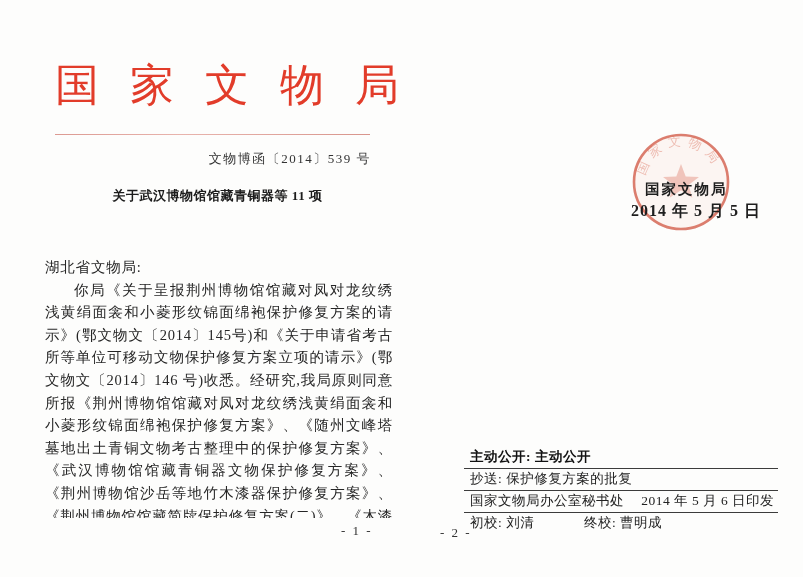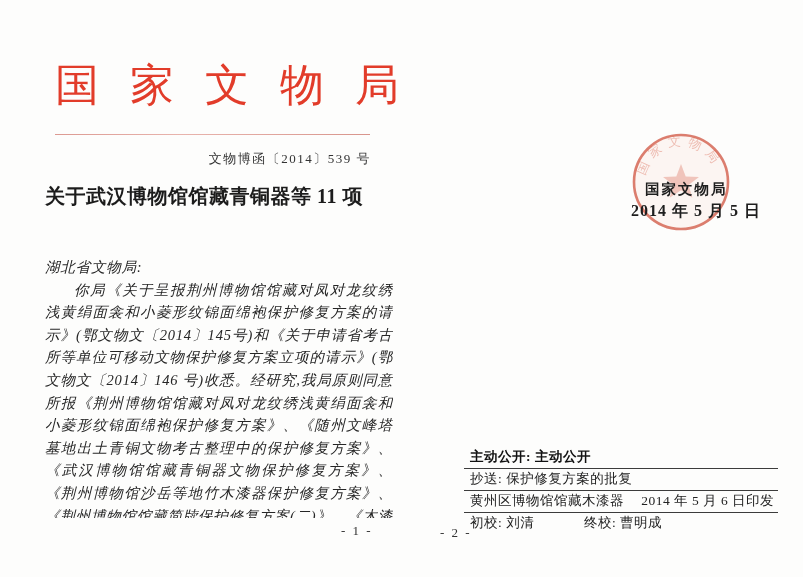--- a/index.html
+++ b/index.html
@@ -22,27 +22,27 @@
   .red-rule{
     left:55px;top:134px;width:315px;height:1px;
     background:linear-gradient(90deg,#dc9a92,#e8b4ad 40%,#d8958c);
   }
   .doc-number{
     left:45px;top:150px;width:326px;
     text-align:right;font-size:13px;letter-spacing:1.5px;color:#333;
   }
   .doc-title{
     left:45px;top:183px;width:345px;
-    font-weight:bold;font-size:20px;line-height:26px;
+    text-align:center;font-weight:bold;font-size:13px;line-height:26px;
     color:#1c1c1c;letter-spacing:0.5px;
   }
   .body-text{
     font-size:14.5px;line-height:22.6px;
     text-align:justify;text-align-last:left;
-    color:#262626;letter-spacing:0.8px;font-style:italic;
+    color:#262626;letter-spacing:0.8px;
   }
   .body1{left:45px;top:256px;width:348px;height:262px;overflow:hidden;}
   .salutation{text-indent:0;}
   .indent2{text-indent:2em;margin:0;}
   .page-num{font-size:13px;letter-spacing:2px;color:#333;}
   .pn1{left:341px;top:523px;}
 
   .seal-wrap{left:626px;top:128px;width:110px;height:110px;}
   .seal-wrap svg{display:block;}
   .sign-agency{
@@ -112,21 +112,21 @@
       <span>主动公开:</span>
       <span>主动公开</span>
     </div>
     <hr class="footer-rule">
     <div class="footer-row">
       <span>抄送:</span>
       <span>保护修复方案的批复</span>
     </div>
     <hr class="footer-rule">
     <div class="footer-row footer-flex">
-      <span>黄州区博物馆馆藏木漆器</span>
+      <span>国家文物局办公室秘书处</span>
       <span>2014 年 5 月 6 日印发</span>
     </div>
     <hr class="footer-rule">
     <div class="footer-row">
       <span>初校:</span>
       <span>刘清</span>
       <span class="proof-gap"></span>
       <span>终校:</span>
       <span>曹明成</span>
     </div>

